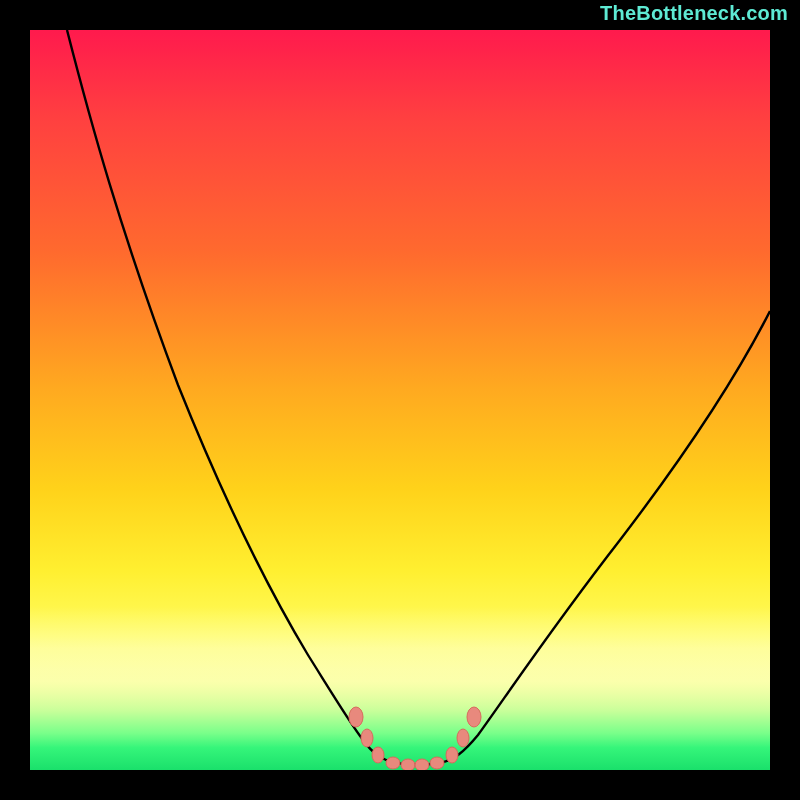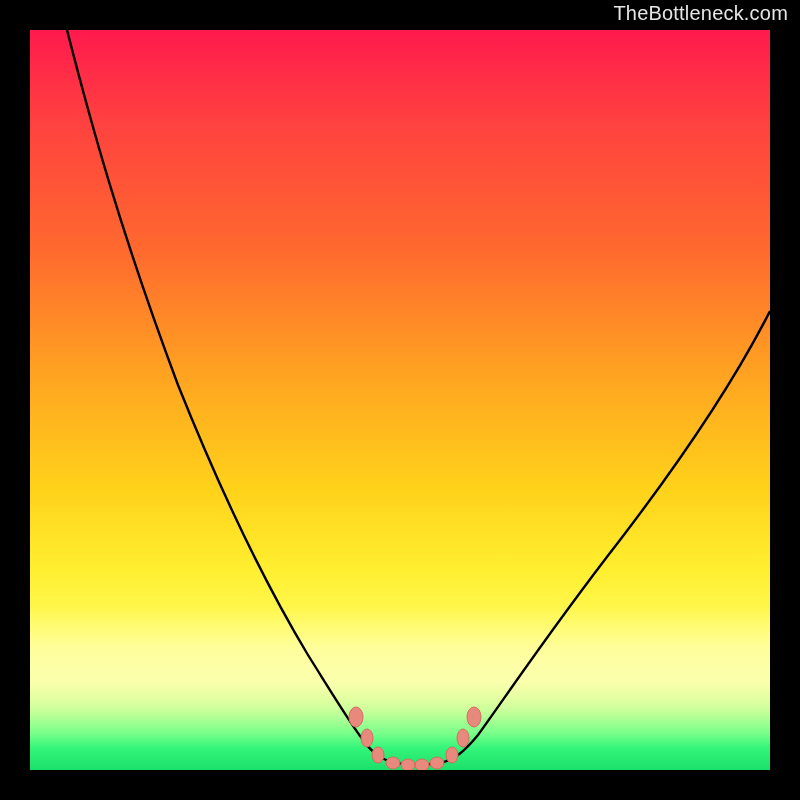--- a/index.html
+++ b/index.html
@@ -54,23 +54,23 @@
       rgba(255,255,190,0.55) 40%,
       rgba(255,255,190,0.55) 60%,
       rgba(255,255,180,0) 100%
     );
     pointer-events: none;
   }
   .watermark {
     position: absolute;
     top: 2px;
     right: 12px;
-    color: #e5e5e5;
+    color: #5eead4;
     font-size: 20px;
-    font-weight: 400;
+    font-weight: 700;
     letter-spacing: 0.2px;
     user-select: none;
   }
   svg.curve {
     position: absolute;
     inset: 0;
     width: 100%;
     height: 100%;
   }
   .marker {

